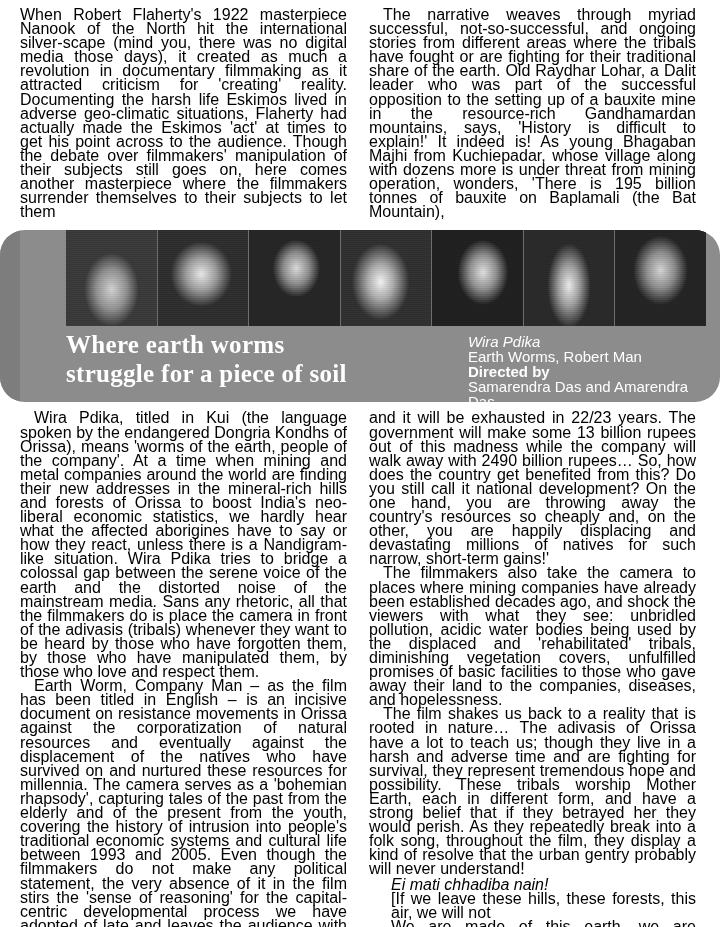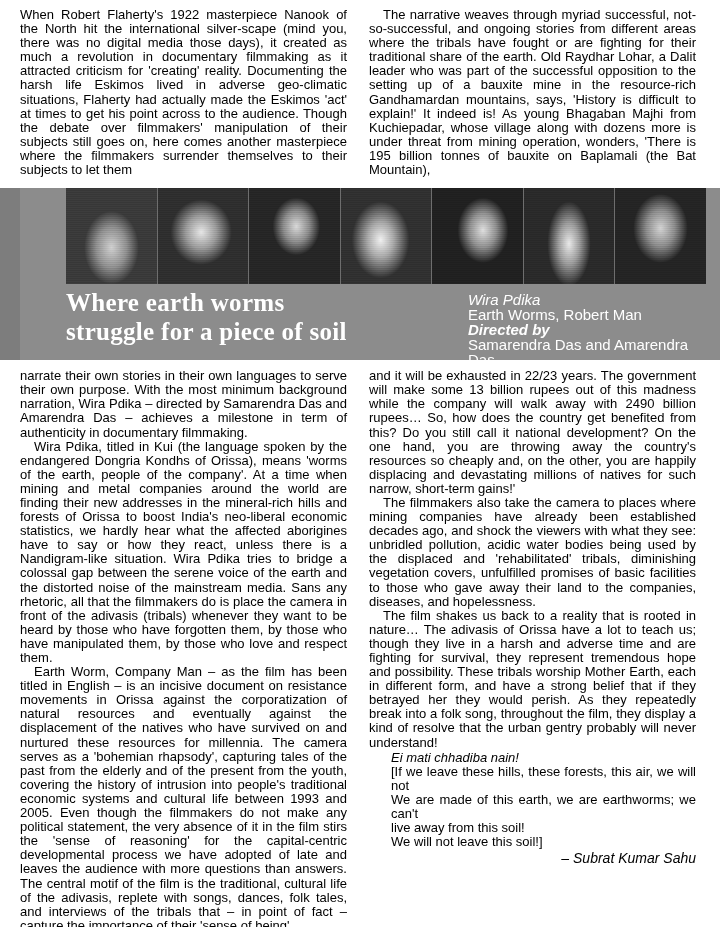--- a/index.html
+++ b/index.html
@@ -24,37 +24,38 @@
     display: flex;
     gap: 22px;
     align-items: flex-start;
   }
   .col {
     width: 327px;
     flex: 0 0 327px;
   }
   p {
     margin: 0;
-    font-size: 13px;
+    font-size: 16px;
     line-height: 14.1px;
     text-align: justify;
     text-justify: inter-word;
     hyphens: auto;
   }
   p.ind { text-indent: 14px; }
   .it { font-style: italic; }
 
   
   .banner {
     position: relative;
     margin: 11px 0 9px -20px;
     width: 720px;
     height: 172px;
     background: #8c8c8c;
     overflow: hidden;
+    border-radius: 25px;
   }
   .banner-left-bar {
     position: absolute;
     left: 0; top: 0;
     width: 20px; height: 172px;
     background: #7d7d7d;
   }
   .strip {
     position: absolute;
     left: 66px; top: 0;
@@ -115,21 +116,21 @@
   }
   .credits {
     position: absolute;
     left: 468px;
     top: 104px;
     width: 240px;
     color: #ffffff;
     font-size: 15px;
     line-height: 15px;
   }
-  .credits .dir { font-style: italic; font-weight: bold; }
+  .credits .dir { font-weight: bold; }
 
   
   .verse {
     margin: 1px 0 0 22px;
     font-size: 11.2px;
     line-height: 14.1px;
   }
   .verse .v { font-style: italic; margin: 0; }
   .verse .b { margin: 0; }
   .sign {
@@ -189,21 +190,20 @@
       <div class="it">Wira Pdika</div>
       <div>Earth Worms, Robert Man</div>
       <div class="dir">Directed by</div>
       <div>Samarendra Das and Amarendra Das</div>
     </div>
   </div>
 
   <div class="cols">
 
     <div class="col">
-      <p>narrate their own stories in their own languages to serve their own purpose. With the most minimum background narration, Wira Pdika – directed by Samarendra Das and Amarendra Das – achieves a milestone in term of authenticity in documentary filmmaking.</p>
       <p class="ind">Wira Pdika, titled in Kui (the language spoken by the endangered Dongria Kondhs of Orissa), means 'worms of the earth, people of the company'. At a time when mining and metal companies around the world are finding their new addresses in the mineral-rich hills and forests of Orissa to boost India's neo-liberal economic statistics, we hardly hear what the affected aborigines have to say or how they react, unless there is a Nandigram-like situation. Wira Pdika tries to bridge a colossal gap between the serene voice of the earth and the distorted noise of the mainstream media. Sans any rhetoric, all that the filmmakers do is place the camera in front of the adivasis (tribals) whenever they want to be heard by those who have forgotten them, by those who have manipulated them, by those who love and respect them.</p>
       <p class="ind">Earth Worm, Company Man – as the film has been titled in English – is an incisive document on resistance movements in Orissa against the corporatization of natural resources and eventually against the displacement of the natives who have survived on and nurtured these resources for millennia. The camera serves as a 'bohemian rhapsody', capturing tales of the past from the elderly and of the present from the youth, covering the history of intrusion into people's traditional economic systems and cultural life between 1993 and 2005. Even though the filmmakers do not make any political statement, the very absence of it in the film stirs the 'sense of reasoning' for the capital-centric developmental process we have adopted of late and leaves the audience with more questions than answers. The central motif of the film is the traditional, cultural life of the adivasis, replete with songs, dances, folk tales, and interviews of the tribals that – in point of fact – capture the importance of their 'sense of being'.</p>
     </div>
 
     <div class="col">
       <p>and it will be exhausted in 22/23 years. The government will make some 13 billion rupees out of this madness while the company will walk away with 2490 billion rupees… So, how does the country get benefited from this? Do you still call it national development? On the one hand, you are throwing away the country's resources so cheaply and, on the other, you are happily displacing and devastating millions of natives for such narrow, short-term gains!'</p>
       <p class="ind">The filmmakers also take the camera to places where mining companies have already been established decades ago, and shock the viewers with what they see: unbridled pollution, acidic water bodies being used by the displaced and 'rehabilitated' tribals, diminishing vegetation covers, unfulfilled promises of basic facilities to those who gave away their land to the companies, diseases, and hopelessness.</p>
       <p class="ind">The film shakes us back to a reality that is rooted in nature… The adivasis of Orissa have a lot to teach us; though they live in a harsh and adverse time and are fighting for survival, they represent tremendous hope and possibility. These tribals worship Mother Earth, each in different form, and have a strong belief that if they betrayed her they would perish. As they repeatedly break into a folk song, throughout the film, they display a kind of resolve that the urban gentry probably will never understand!</p>
 
       <div class="verse">

